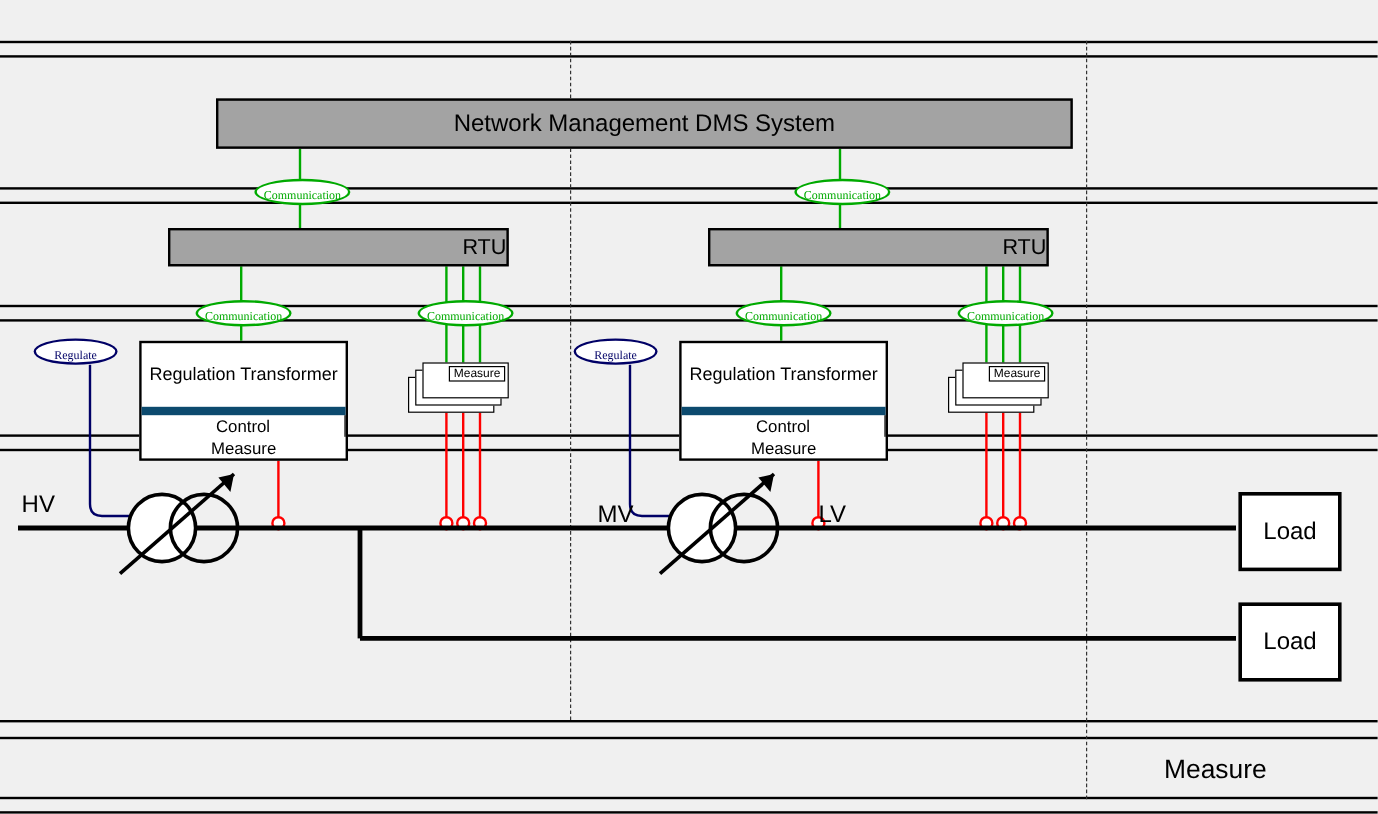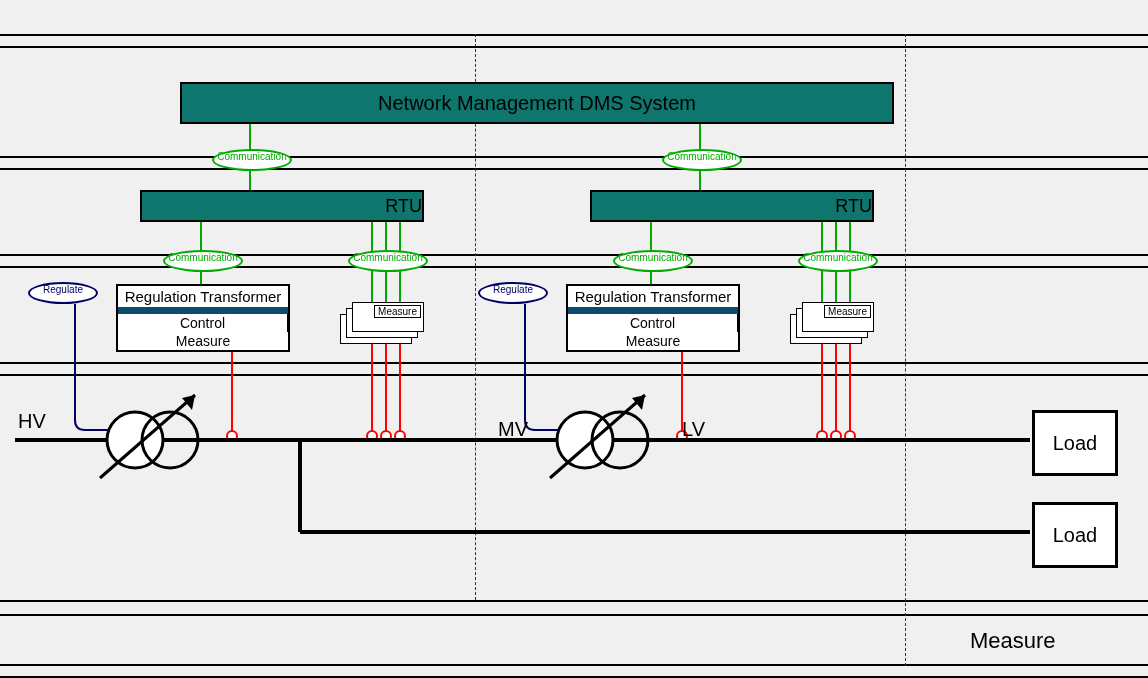--- a/index.html
+++ b/index.html
@@ -25,62 +25,63 @@
     background: #000;
   }
   .vdash {
     position: absolute;
     width: 0;
     border-left: 1px dashed #333;
   }
   .box {
     position: absolute;
     border: 2px solid #000;
-    background: #0f766e;
+    background: #a3a3a3;
     display: flex;
     align-items: center;
     justify-content: center;
     font-size: 18px;
   }
   .rtu {
     font-size: 18px;
     justify-content: flex-end;
   }
   .reg-tx {
     position: absolute;
     border: 2px solid #000;
     background: #fff;
     text-align: center;
   }
   .reg-tx-title {
     font-size: 15px;
-    padding: 2px 6px;
+    padding: 18px 6px;
   }
   .reg-tx-row {
     display: flex;
     border-top: 7px solid #0c4a6e;
     font-size: 14px;
     flex-direction: column;
   }
   .reg-tx-row > div {
     flex: 1;
     padding: 1px 4px;
   }
   .reg-tx-row > div:first-child {
     border-right: 1px solid #000;
   }
   .ellipse {
     position: absolute;
     border: 2px solid;
     border-radius: 50%;
     background: #fff;
     display: flex;
-    align-items: flex-start;
+    align-items: flex-end;
     justify-content: center;
     font-size: 10px;
+    font-family: Liberation Serif, serif;
   }
   .ellipse.green { border-color: #0a0; color: #0a0; }
   .ellipse.blue  { border-color: #006; color: #006; }
   .measure-stack {
     position: absolute;
   }
   .measure-card {
     position: absolute;
     border: 1px solid #000;
     background: #fff;

